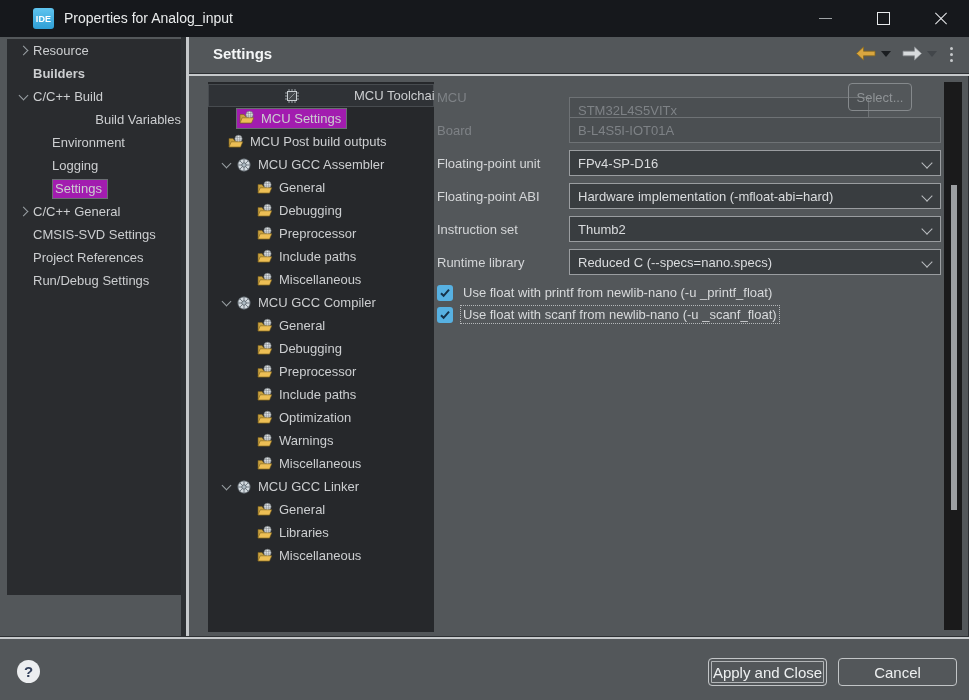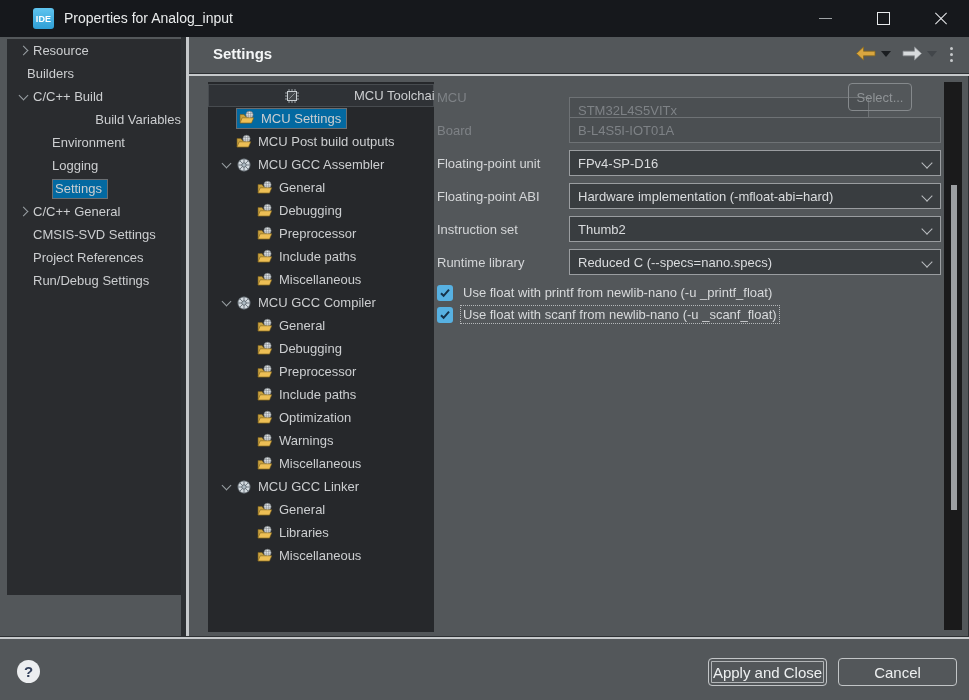--- a/index.html
+++ b/index.html
@@ -27,21 +27,21 @@
   .sash-v{position:absolute;left:181px;top:37px;width:8px;height:599px;background:#2d3033;}
   .sash-v::after{content:"";position:absolute;left:5px;top:0;width:3px;height:100%;background:#c6c9cb;}
   .tree{position:absolute;background:#2a2c2f;overflow:hidden;}
   #side-tree{left:7px;top:39px;width:174px;height:556px;}
   .trow{height:23px;display:flex;align-items:center;color:#ccced0;font-size:13px;white-space:nowrap;box-sizing:border-box;}
   .chevbox{width:20px;min-width:20px;display:flex;justify-content:center;align-items:center;}
   .chev-i{display:inline-block;width:6px;height:6px;border-right:1.6px solid #9aa0a4;border-bottom:1.6px solid #9aa0a4;}
   .chev-collapsed{transform:rotate(-45deg);}
   .chev-expanded{transform:rotate(45deg);margin-top:-3px;}
   .ticon{width:18px;min-width:18px;height:16px;margin-right:4px;display:flex;align-items:center;}
-  .sel{display:flex;align-items:center;border:1px solid #6a6e72;background:#0369a1;padding:1px 5px 2px 2px;}
+  .sel{display:flex;align-items:center;border:1px solid #6a6e72;background:#a21caf;padding:1px 5px 2px 2px;}
   .rowsel{background:#2f3236;box-shadow:inset 0 0 0 1px #474b4f;}
   
   .main-header{position:absolute;left:189px;top:37px;width:780px;height:37px;background:#53575a;}
   .header-title{position:absolute;left:24px;top:8px;color:#f4f6f7;font-size:15px;font-weight:bold;}
   .header-sep{position:absolute;left:189px;top:74px;width:780px;height:2px;background:#c6c9cb;box-shadow:0 -1px 0 #2d3033;}
   .nav-ico{position:absolute;top:46px;display:flex;align-items:center;justify-content:center;}
   .tri-down{width:0;height:0;border-left:5px solid transparent;border-right:5px solid transparent;border-top:6px solid #1b1e21;}
   .tri-down.dim{border-top-color:#42464a;}
   .dots{display:flex;flex-direction:column;gap:3px;}
   .dots i{width:3px;height:3px;border-radius:50%;background:#c6c9cb;}
@@ -95,21 +95,21 @@
   <div class="sidebar">
     <input class="filter-input" placeholder="type filter text" style="">
   </div>
   <div class="tree" id="side-tree">
       <div class="trow" style="padding-left: 6px;">
         <span class="chevbox">
           <i class="chev-i chev-collapsed"></i>
         </span>
         <span>Resource</span>
       </div>
-      <div class="trow" style="">
+      <div class="trow" style="padding-left: 6px; font-weight: bold;">
         <span class="chevbox"></span>
         <span>Builders</span>
       </div>
       <div class="trow" style="padding-left: 6px;">
         <span class="chevbox">
           <i class="chev-i chev-expanded"></i>
         </span>
         <span>C/C++ Build</span>
       </div>
       <div class="trow" style="padding-left: 25px; justify-content: flex-end;">
@@ -202,21 +202,21 @@
             <svg width="17" height="16" viewBox="0 0 17 16">
               <path d="M1 4.5 L1 13 L12.5 13 L12.5 6.5 L6.5 6.5 L5 4.5 Z" fill="#caa23f" stroke="#7a5f1c" stroke-width="0.6"></path>
               <circle cx="10.5" cy="4.8" r="3.6" fill="#e2e6e9" stroke="#6f7478" stroke-width="0.7"></circle>
               <path d="M7.2 3.6 h6.6 M7.2 6 h6.6 M9.3 1.4 v6.8 M11.7 1.4 v6.8" stroke="#7c8286" stroke-width="0.55" fill="none"></path>
               <path d="M1 13 L3.2 7.8 L14.8 7.8 L12.5 13 Z" fill="#edbf55" stroke="#7a5f1c" stroke-width="0.6"></path>
             </svg>
           </span>
           <span>MCU Settings</span>
         </span>
       </div>
-      <div class="trow" style="padding-left: 8px;">
+      <div class="trow" style="padding-left: 0;">
         <span class="chevbox"></span>
         <span class="ticon">
           <svg width="17" height="16" viewBox="0 0 17 16">
             <path d="M1 4.5 L1 13 L12.5 13 L12.5 6.5 L6.5 6.5 L5 4.5 Z" fill="#caa23f" stroke="#7a5f1c" stroke-width="0.6"></path>
             <circle cx="10.5" cy="4.8" r="3.6" fill="#e2e6e9" stroke="#6f7478" stroke-width="0.7"></circle>
             <path d="M7.2 3.6 h6.6 M7.2 6 h6.6 M9.3 1.4 v6.8 M11.7 1.4 v6.8" stroke="#7c8286" stroke-width="0.55" fill="none"></path>
             <path d="M1 13 L3.2 7.8 L14.8 7.8 L12.5 13 Z" fill="#edbf55" stroke="#7a5f1c" stroke-width="0.6"></path>
           </svg>
         </span>
         <span>MCU Post build outputs</span>

